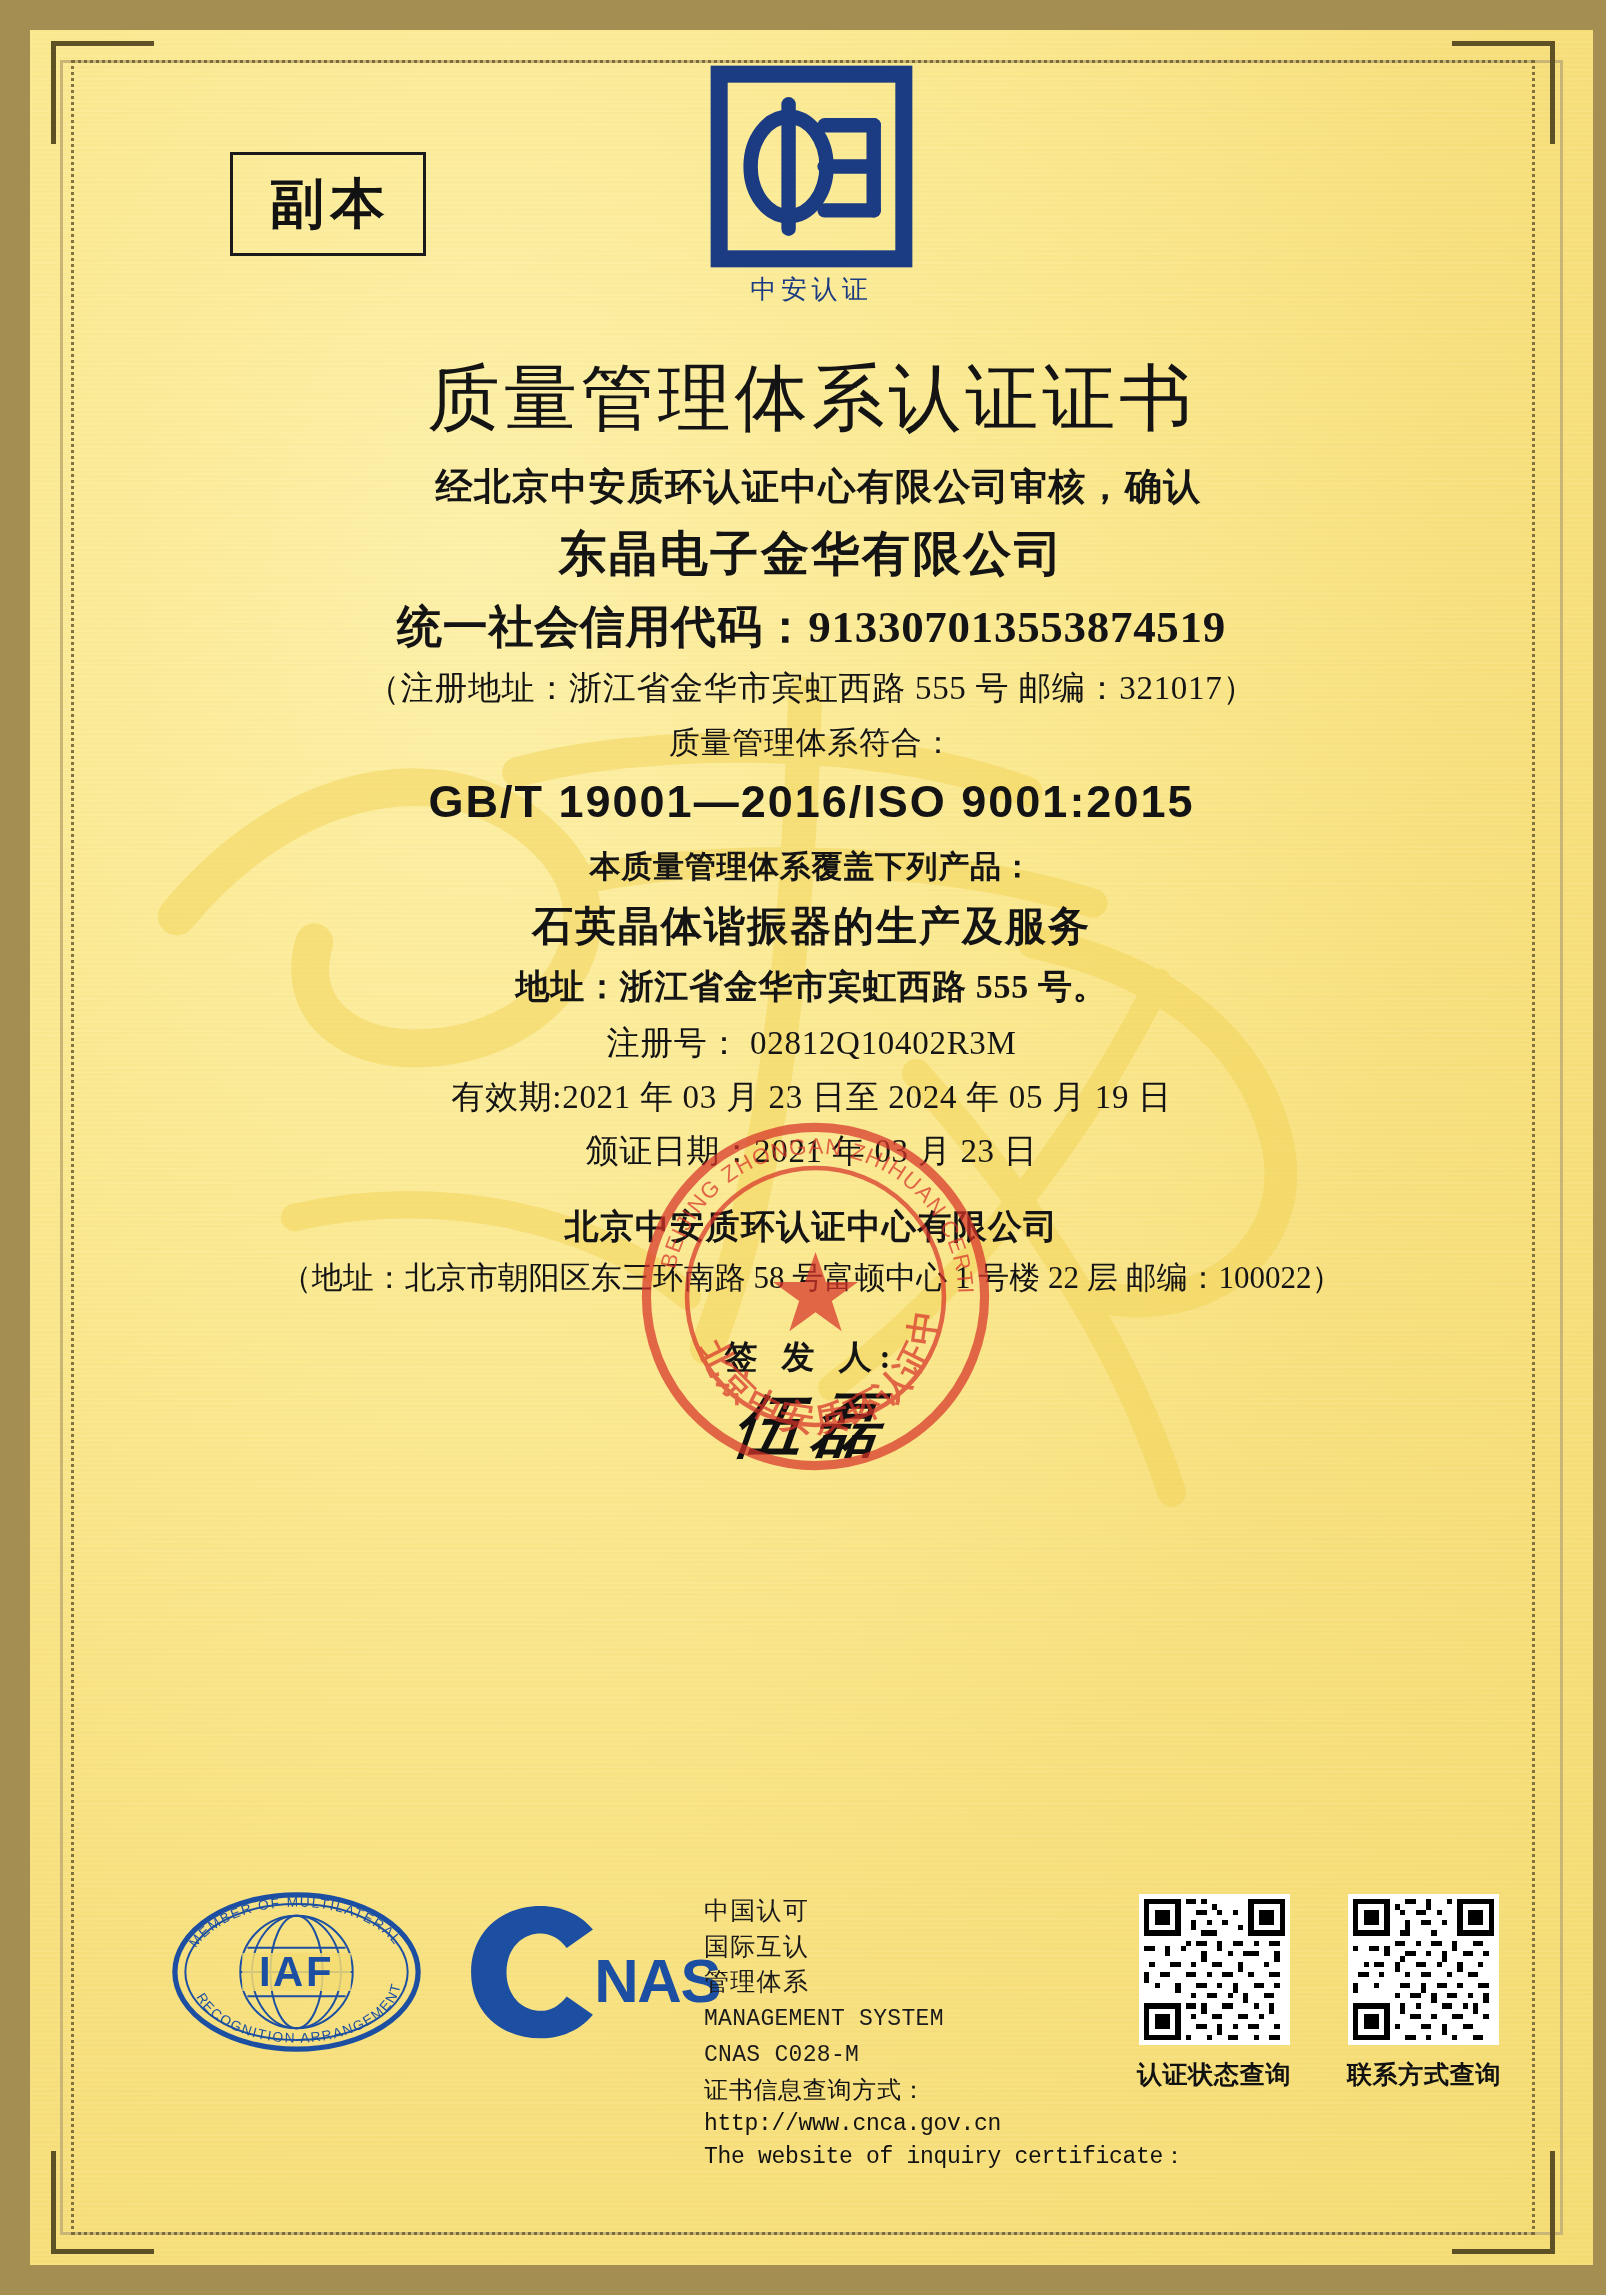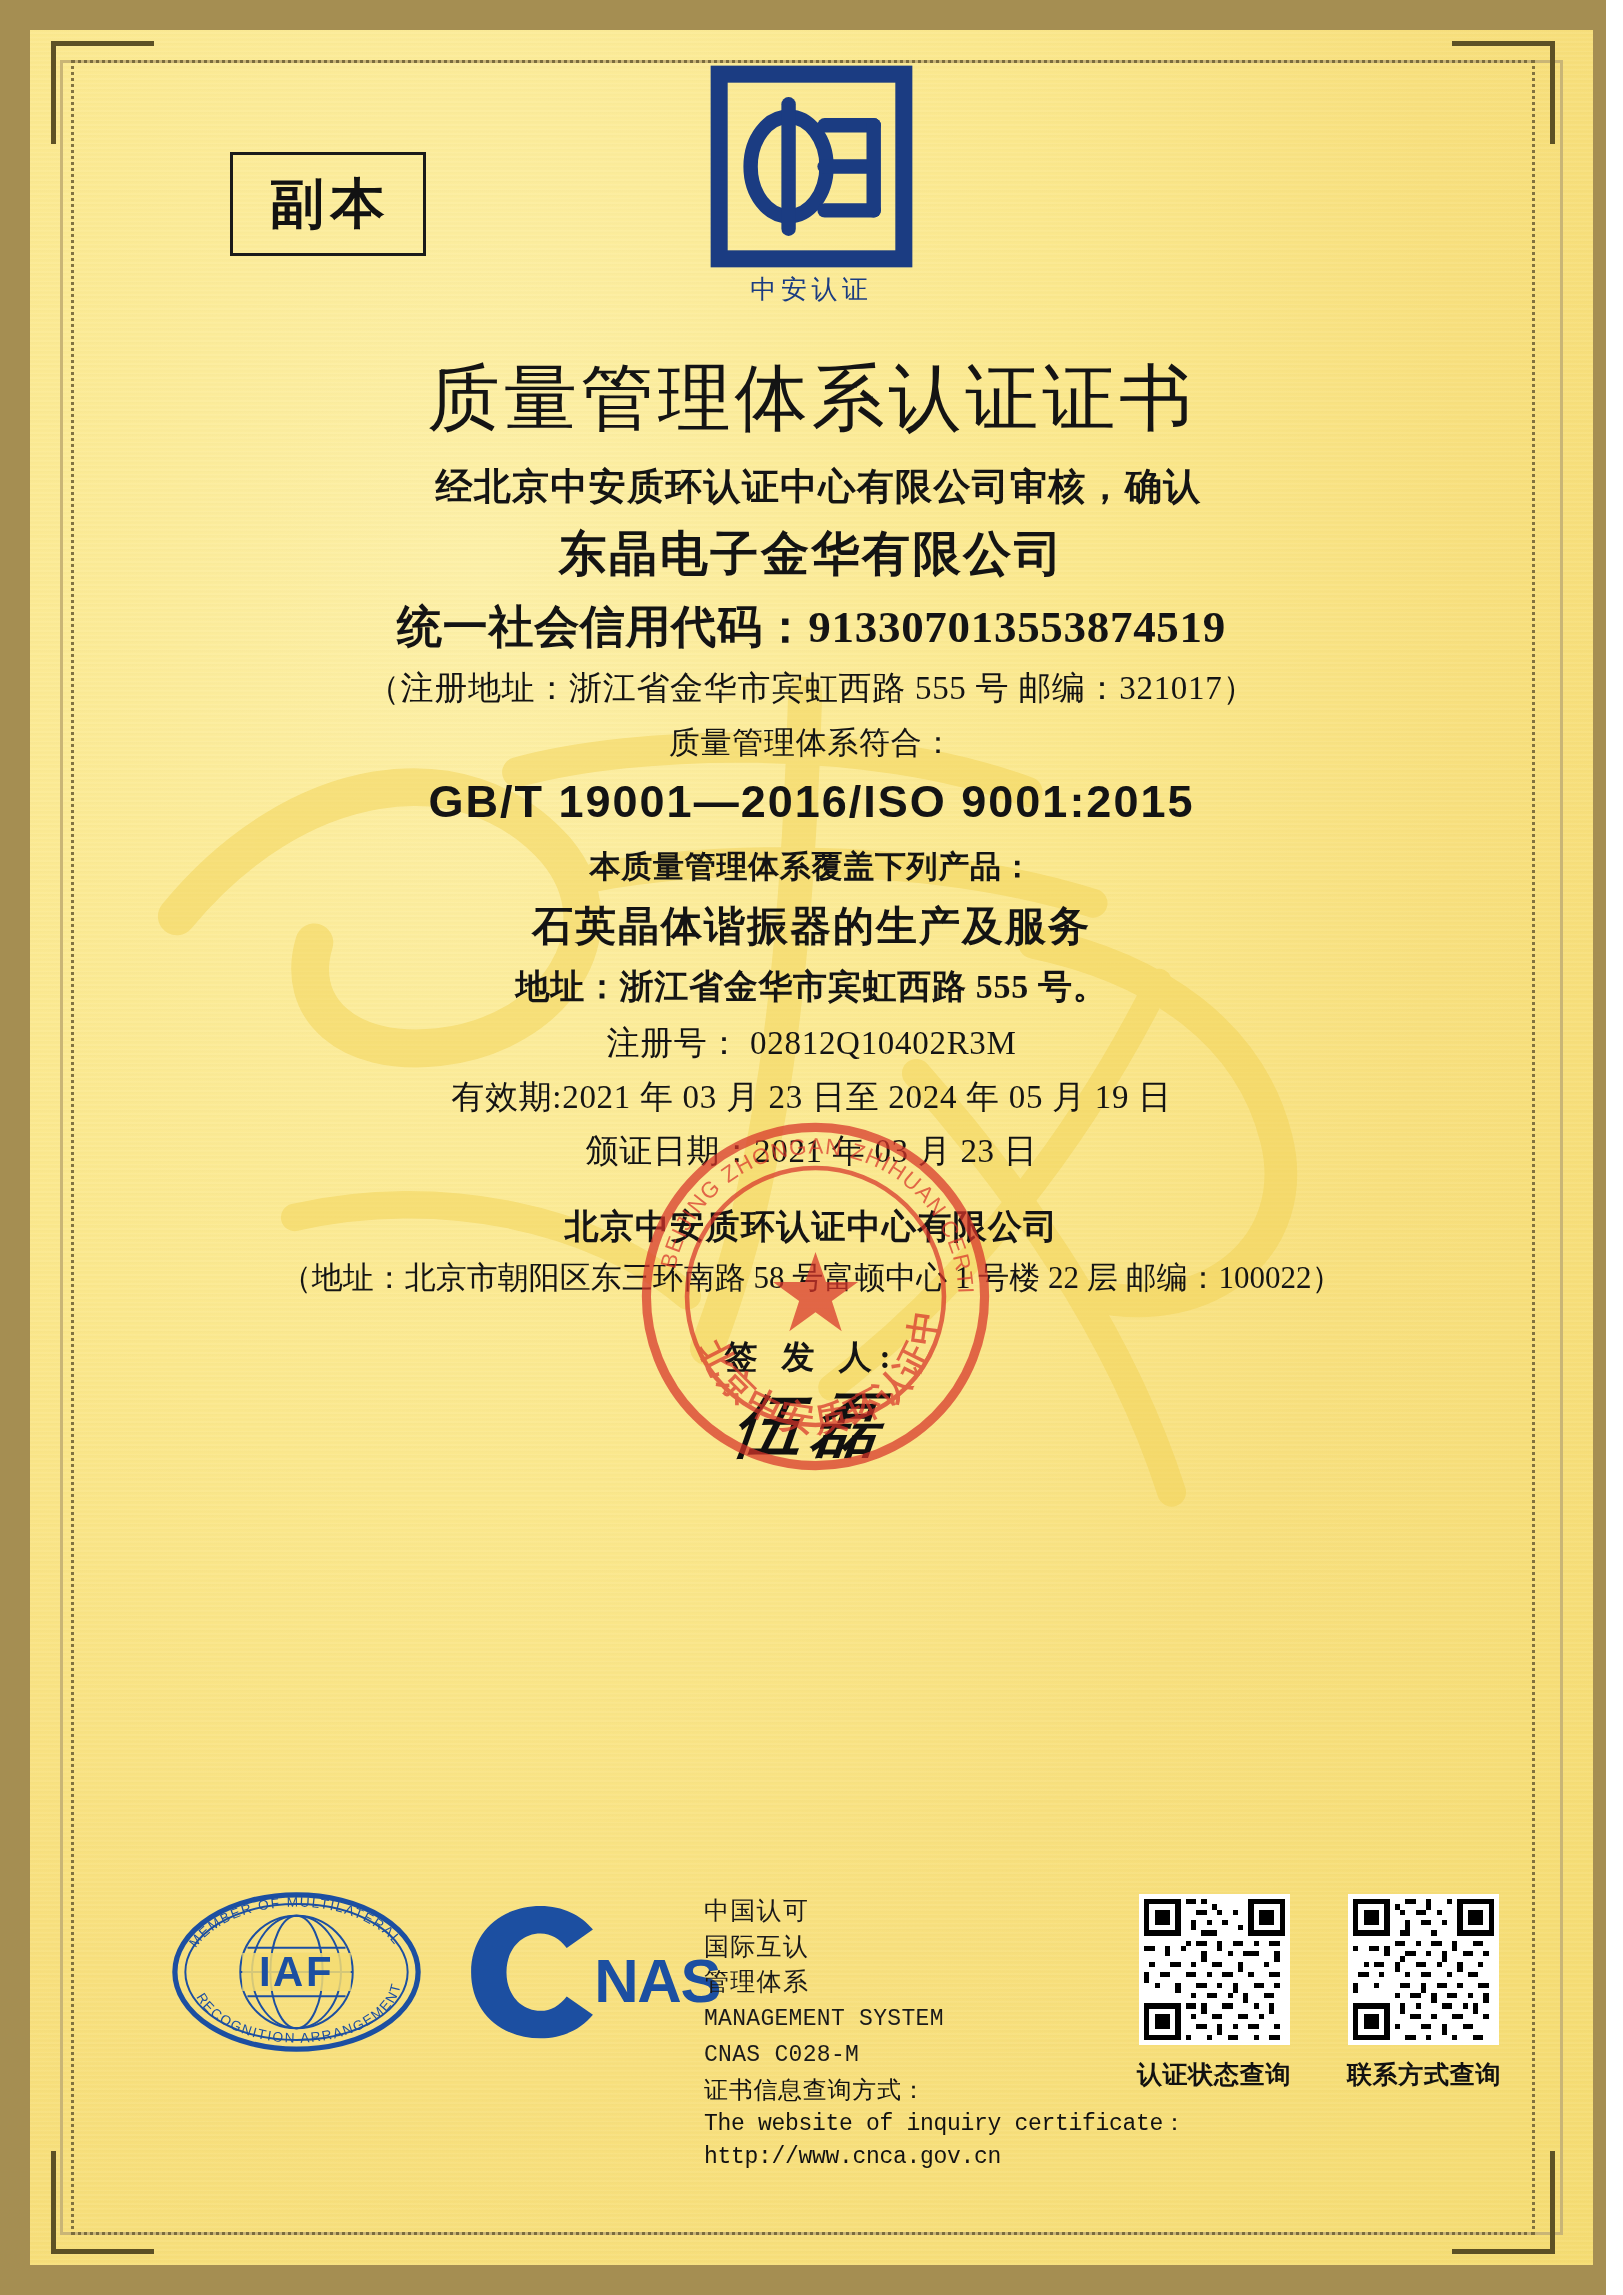--- a/index.html
+++ b/index.html
@@ -472,22 +472,22 @@
     <div class="cnas-text">
       <div class="cnas-cn-line">中国认可</div>
       <div class="cnas-cn-line">国际互认</div>
       <div class="cnas-cn-line">管理体系</div>
       <div class="cnas-en-line">MANAGEMENT SYSTEM</div>
       <div class="cnas-en-line">CNAS C028-M</div>
     </div>
 
     <div class="inquiry">
       <div class="inquiry-cn">证书信息查询方式：</div>
+      <div class="inquiry-en">http://www.cnca.gov.cn</div>
       <div class="inquiry-en">The website of inquiry certificate：</div>
-      <div class="inquiry-en">http://www.cnca.gov.cn</div>
     </div>
 
     <svg class="qr one" viewBox="0 0 29 29" shape-rendering="crispEdges">
       <rect width="29" height="29" fill="#ffffff"></rect>
       <g fill="#000000">
         <rect x="1" y="1" width="7" height="7"></rect>
           <rect x="2" y="2" width="5" height="5" fill="#fff"></rect>
           <rect x="3" y="3" width="3" height="3"></rect>
         <rect x="21" y="1" width="7" height="7"></rect>
           <rect x="22" y="2" width="5" height="5" fill="#fff"></rect>

